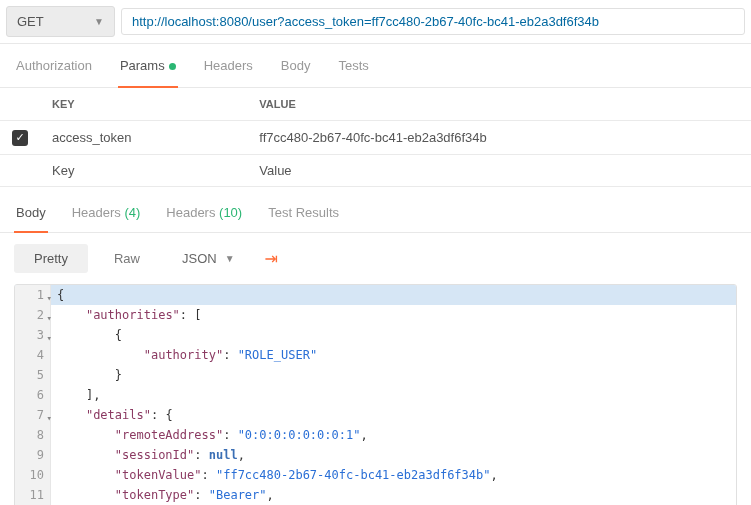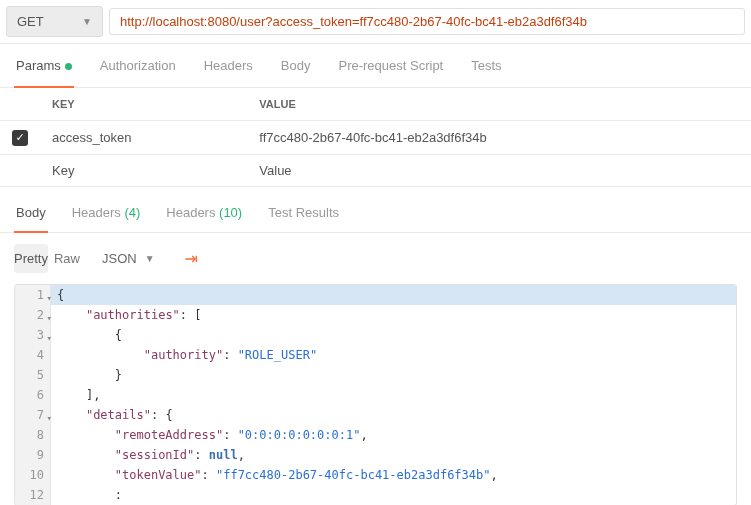--- a/index.html
+++ b/index.html
@@ -1,38 +1,38 @@
 <!DOCTYPE html>
 <html><head>
 <meta charset="utf-8">
 <style>
 * { box-sizing: border-box; margin: 0; padding: 0; }
 body { font-family: -apple-system, BlinkMacSystemFont, "Segoe UI", Arial, sans-serif; font-size: 13px; color: #333; background: #fff; width: 751px; }
 .top-bar { display: flex; align-items: center; padding: 6px; border-bottom: 1px solid #e8e8e8; }
-.method-select { background: #ececec; border: 1px solid #dcdcdc; border-radius: 3px; padding: 7px 10px; width: 97px; display: flex; align-items: center; justify-content: space-between; color: #555; cursor: pointer; }
+.method-select { background: #ececec; border: 1px solid #dcdcdc; border-radius: 3px; padding: 7px 10px; width: 109px; display: flex; align-items: center; justify-content: space-between; color: #555; cursor: pointer; }
 .method-select .chev { font-size: 10px; color: #888; }
-.url-input { flex: 1; margin-left: 6px; padding: 5px 10px; border: 1px solid #e0e0e0; border-radius: 3px; color: #c2410c; background: #fff; }
+.url-input { flex: 1; margin-left: 6px; padding: 5px 10px; border: 1px solid #e0e0e0; border-radius: 3px; color: #0369a1; background: #fff; }
 .tabs { display: flex; align-items: center; gap: 24px; padding: 0 14px; border-bottom: 1px solid #e8e8e8; }
 .tab { padding: 14px 2px; color: #999; cursor: pointer; position: relative; }
 .tab.active { color: #555; }
 .tab.active::after { content: ""; position: absolute; left: 0; right: 0; bottom: -1px; height: 2px; background: #ff6c37; }
 .dot { display: inline-block; width: 7px; height: 7px; border-radius: 50%; background: #2bb673; margin-left: 4px; vertical-align: middle; }
 .params-table { width: 100%; border-collapse: collapse; }
 .params-table th { text-align: left; font-size: 11px; font-weight: 600; color: #666; padding: 10px 12px; border-bottom: 1px solid #eaeaea; background: #fff; }
 .params-table td { padding: 8px 12px; border-bottom: 1px solid #eaeaea; color: #555; }
 .params-table .cb-cell { width: 36px; text-align: center; }
 .cb { width: 16px; height: 16px; background: #3b3b3b; border-radius: 3px; display: inline-flex; align-items: center; justify-content: center; color: #fff; font-size: 11px; }
 .placeholder { color: #bbb; }
 .resp-tabs { display: flex; align-items: center; gap: 22px; padding: 0 14px; border-bottom: 1px solid #e8e8e8; margin-top: 6px; }
 .resp-tab { padding: 12px 2px; color: #999; cursor: pointer; position: relative; }
 .resp-tab.active { color: #555; }
 .resp-tab.active::after { content: ""; position: absolute; left: 0; right: 0; bottom: -1px; height: 2px; background: #ff6c37; }
 .count-green { color: #2bb673; }
 .view-bar { display: flex; align-items: center; gap: 6px; padding: 10px 14px; }
-.view-btn { padding: 7px 0; color: #777; border-radius: 3px; cursor: pointer; }
+.view-btn { padding: 7px 20px; color: #777; border-radius: 3px; cursor: pointer; }
 .view-btn.active { background: #f0f0f0; color: #555; }
 .fmt-select { display: flex; align-items: center; gap: 8px; padding: 7px 10px; color: #666; cursor: pointer; border-radius: 3px; margin-left: 6px; }
 .fmt-select .chev { font-size: 10px; color: #888; }
 .wrap-icon { color: #ff6c37; padding: 6px; font-size: 16px; cursor: pointer; margin-left: 8px; }
 .code-wrap { margin: 0 14px 14px; border: 1px solid #e0e0e0; border-radius: 3px; overflow: hidden; }
 .code-line { display: flex; font-family: Consolas, Menlo, monospace; font-size: 12px; line-height: 20px; white-space: pre; }
 .code-line.first { background: #d6e6f5; }
 .gutter { width: 36px; text-align: right; padding-right: 6px; color: #999; background: #f2f2f2; border-right: 1px solid #e6e6e6; user-select: none; position: relative; }
 .fold { position: absolute; right: -2px; top: 3px; font-size: 9px; color: #888; }
 .code { padding-left: 6px; }
@@ -47,25 +47,24 @@
 
 <div class="top-bar">
   <div class="method-select">
     <span>GET</span>
     <span class="chev">▼</span>
   </div>
   <div class="url-input">http://localhost:8080/user?access_token=ff7cc480-2b67-40fc-bc41-eb2a3df6f34b</div>
 </div>
 
 <div class="tabs">
+  <div class="tab">Authorization</div>
   <div class="tab active"><span>Params</span><span class="dot"></span></div>
-  <div class="tab">Authorization</div>
   <div class="tab">Headers</div>
   <div class="tab">Body</div>
-  <div class="tab">Pre-request Script</div>
   <div class="tab">Tests</div>
 </div>
 
 <table class="params-table">
   <tbody>
         <tr>
     <th class="cb-cell"></th>
     <th>KEY</th>
     <th>VALUE</th>
   </tr>
@@ -103,17 +102,18 @@
   <div class="code-line first"><div class="gutter">1<span class="fold">▾</span></div><div class="code"><span>{</span></div></div>
   <div class="code-line"><div class="gutter">2<span class="fold">▾</span></div><div class="code">    <span class="k">"authorities"</span>: [</div></div>
   <div class="code-line"><div class="gutter">3<span class="fold">▾</span></div><div class="code">        <span>{</span></div></div>
   <div class="code-line"><div class="gutter">4</div><div class="code">            <span class="k">"authority"</span>: <span class="s">"ROLE_USER"</span></div></div>
   <div class="code-line"><div class="gutter">5</div><div class="code">        <span>}</span></div></div>
   <div class="code-line"><div class="gutter">6</div><div class="code">    <span>],</span></div></div>
   <div class="code-line"><div class="gutter">7<span class="fold">▾</span></div><div class="code">    <span class="k">"details"</span>: {</div></div>
   <div class="code-line"><div class="gutter">8</div><div class="code">        <span class="k">"remoteAddress"</span>: <span class="s">"0:0:0:0:0:0:0:1"</span>,</div></div>
   <div class="code-line"><div class="gutter">9</div><div class="code">        <span class="k">"sessionId"</span>: <span class="kw">null</span>,</div></div>
   <div class="code-line"><div class="gutter">10</div><div class="code">        <span class="k">"tokenValue"</span>: <span class="s">"ff7cc480-2b67-40fc-bc41-eb2a3df6f34b"</span>,</div></div>
+  <div class="code-line"><div class="gutter">11</div><div class="code">        <span class="k">"tokenType"</span>: <span class="s">"Bearer"</span>,</div></div>
   <div class="code-line"><div class="gutter">12</div><div class="code">        : </div></div>
 
 </div>
 
 </div>
 
 </body></html>

